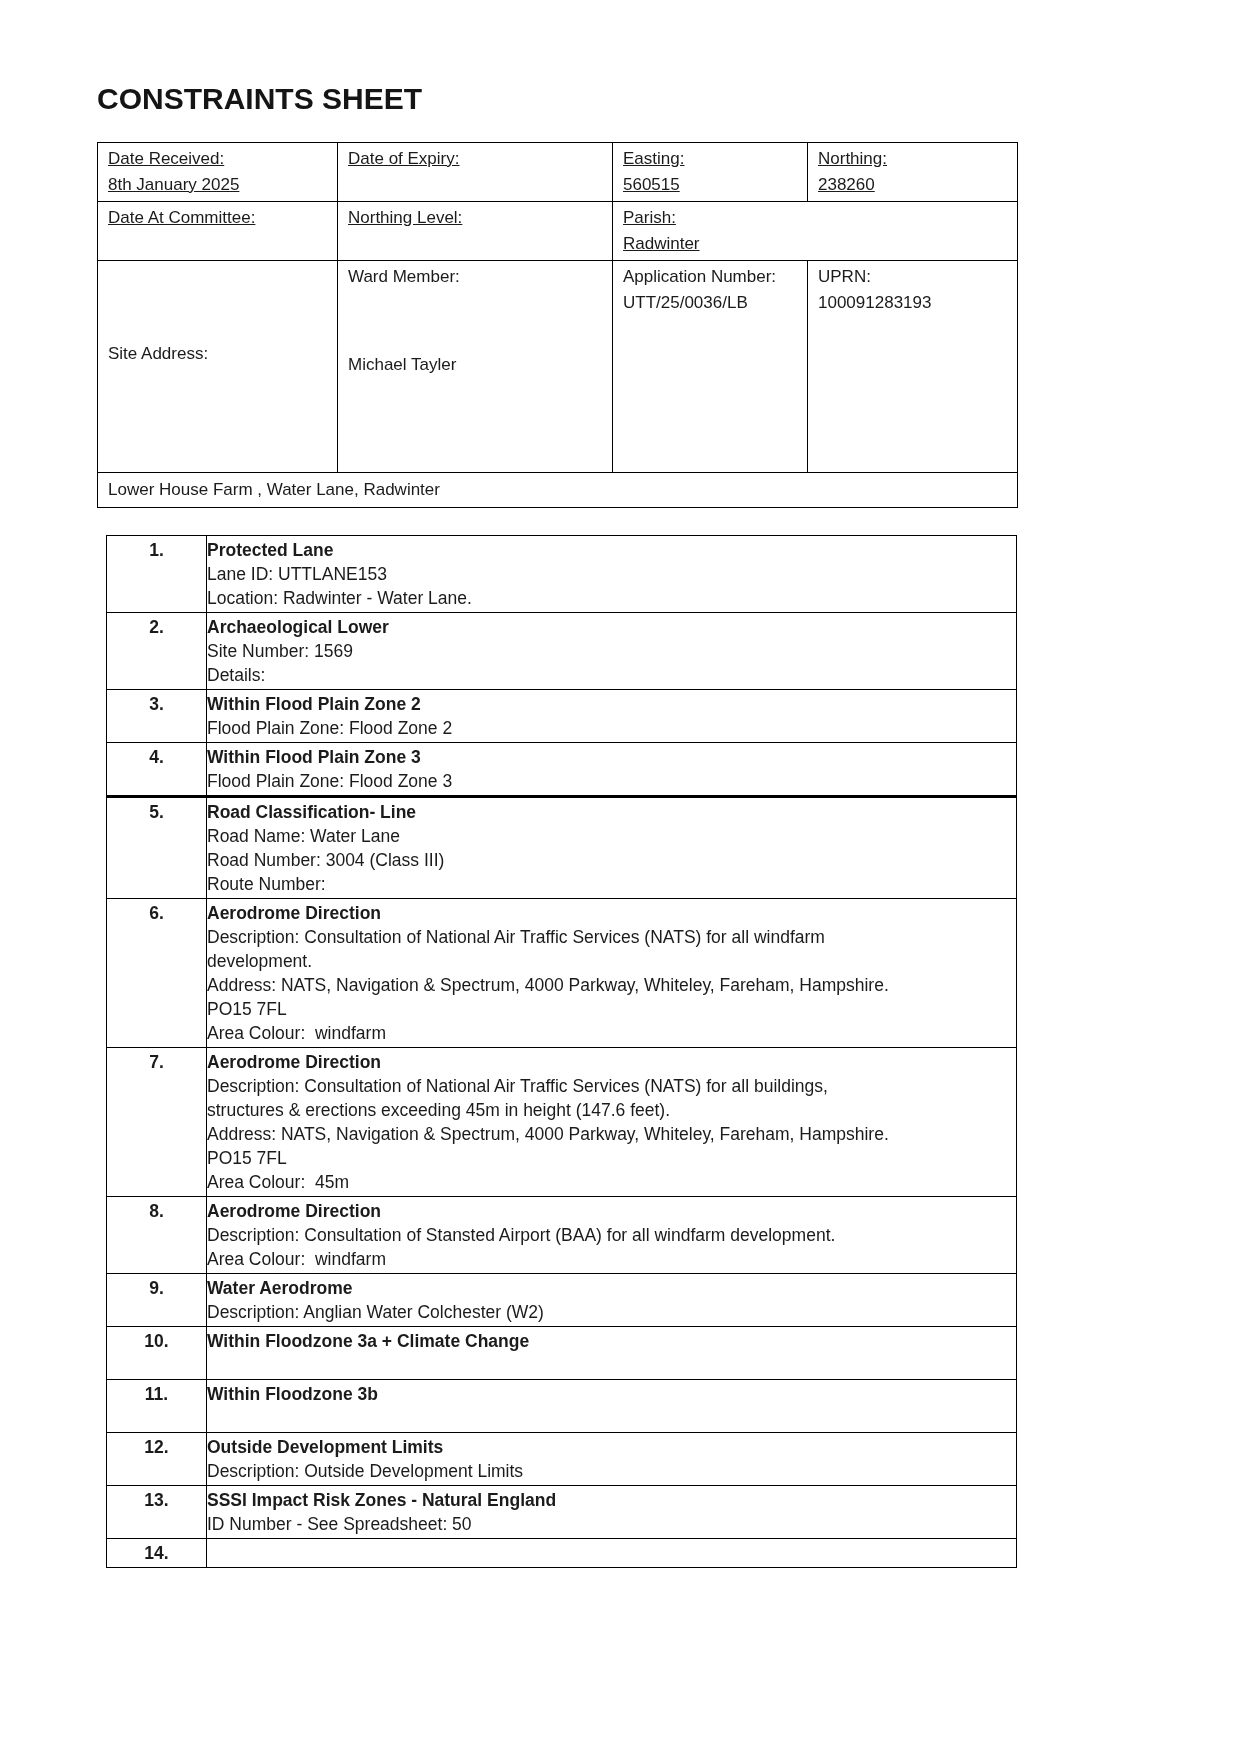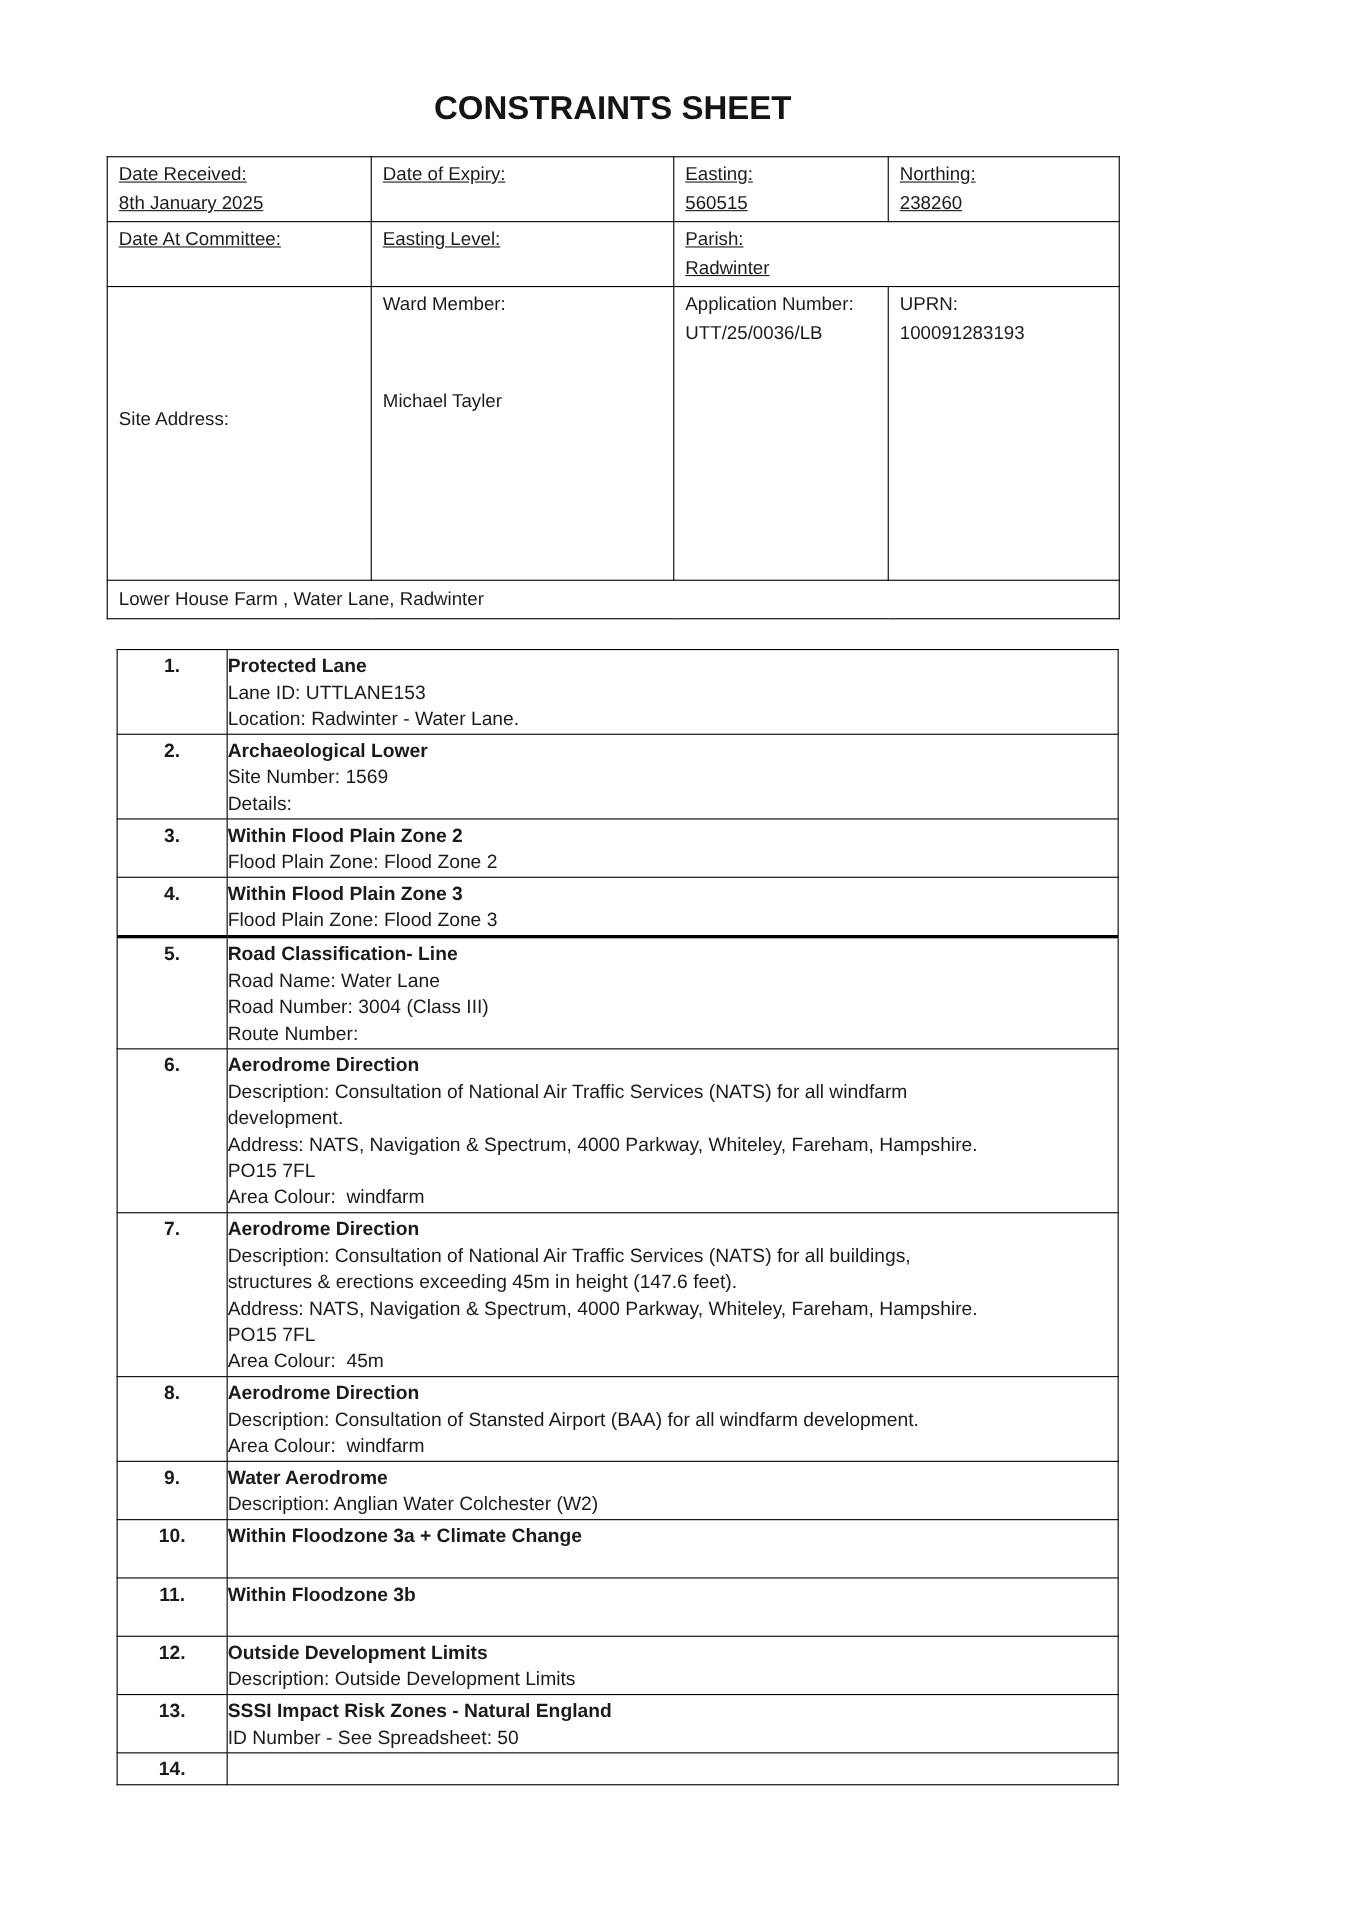--- a/index.html
+++ b/index.html
@@ -10,21 +10,21 @@
     overflow: hidden;
     font-family: "Liberation Sans", sans-serif;
     color: #1b1b1b;
   }
   .page { width: 1241px; height: 1754px; background: #fff; }
 
   .doc-title {
     margin-top: 82px;
     margin-left: 97px;
     width: 920px;
-    text-align: center;
+    text-align: left;
     font-size: 30px;
     font-weight: 700;
     letter-spacing: 0px;
     color: #151515;
   }
 
   table { border-collapse: collapse; table-layout: fixed; }
   td { vertical-align: top; }
 
   
@@ -33,21 +33,21 @@
     margin-top: 26px;
     width: 920px;
   }
   .t1 td {
     border: 1.6px solid #000;
     font-size: 17px;
     line-height: 26px;
     padding: 3px 10px;
   }
   .t1 .r1 td, .t1 .r2 td { height: 53px; text-decoration: underline; }
-  .t1 .r3 td { height: 267px; }
+  .t1 .r3 td { height: 212px; }
   .t1 .r4 td { height: 35px; padding-top: 4px; }
   .cell-label { white-space: pre-wrap; }
   .cell-value { white-space: pre-wrap; }
   .site-address-cell {
     display: table-cell;
     vertical-align: middle;
   }
   .site-address-inner { padding-bottom: 26px; }
   .ward-name { margin-top: 62px; }
 
@@ -105,21 +105,21 @@
         <div class="cell-label">Northing:</div>
         <div class="cell-value">238260</div>
       </td>
     </tr>
     <tr class="r2">
       <td>
         <div class="cell-label">Date At Committee:</div>
         <div class="cell-value"></div>
       </td>
       <td>
-        <div class="cell-label">Easting Level:</div>
+        <div class="cell-label">Northing Level:</div>
         <div class="cell-value"></div>
       </td>
       <td colspan="2">
         <div class="cell-label">Parish:</div>
         <div class="cell-value">Radwinter</div>
       </td>
     </tr>
     <tr class="r3">
       <td class="site-address-cell">
         <div class="site-address-inner cell-label">Site Address:</div>

